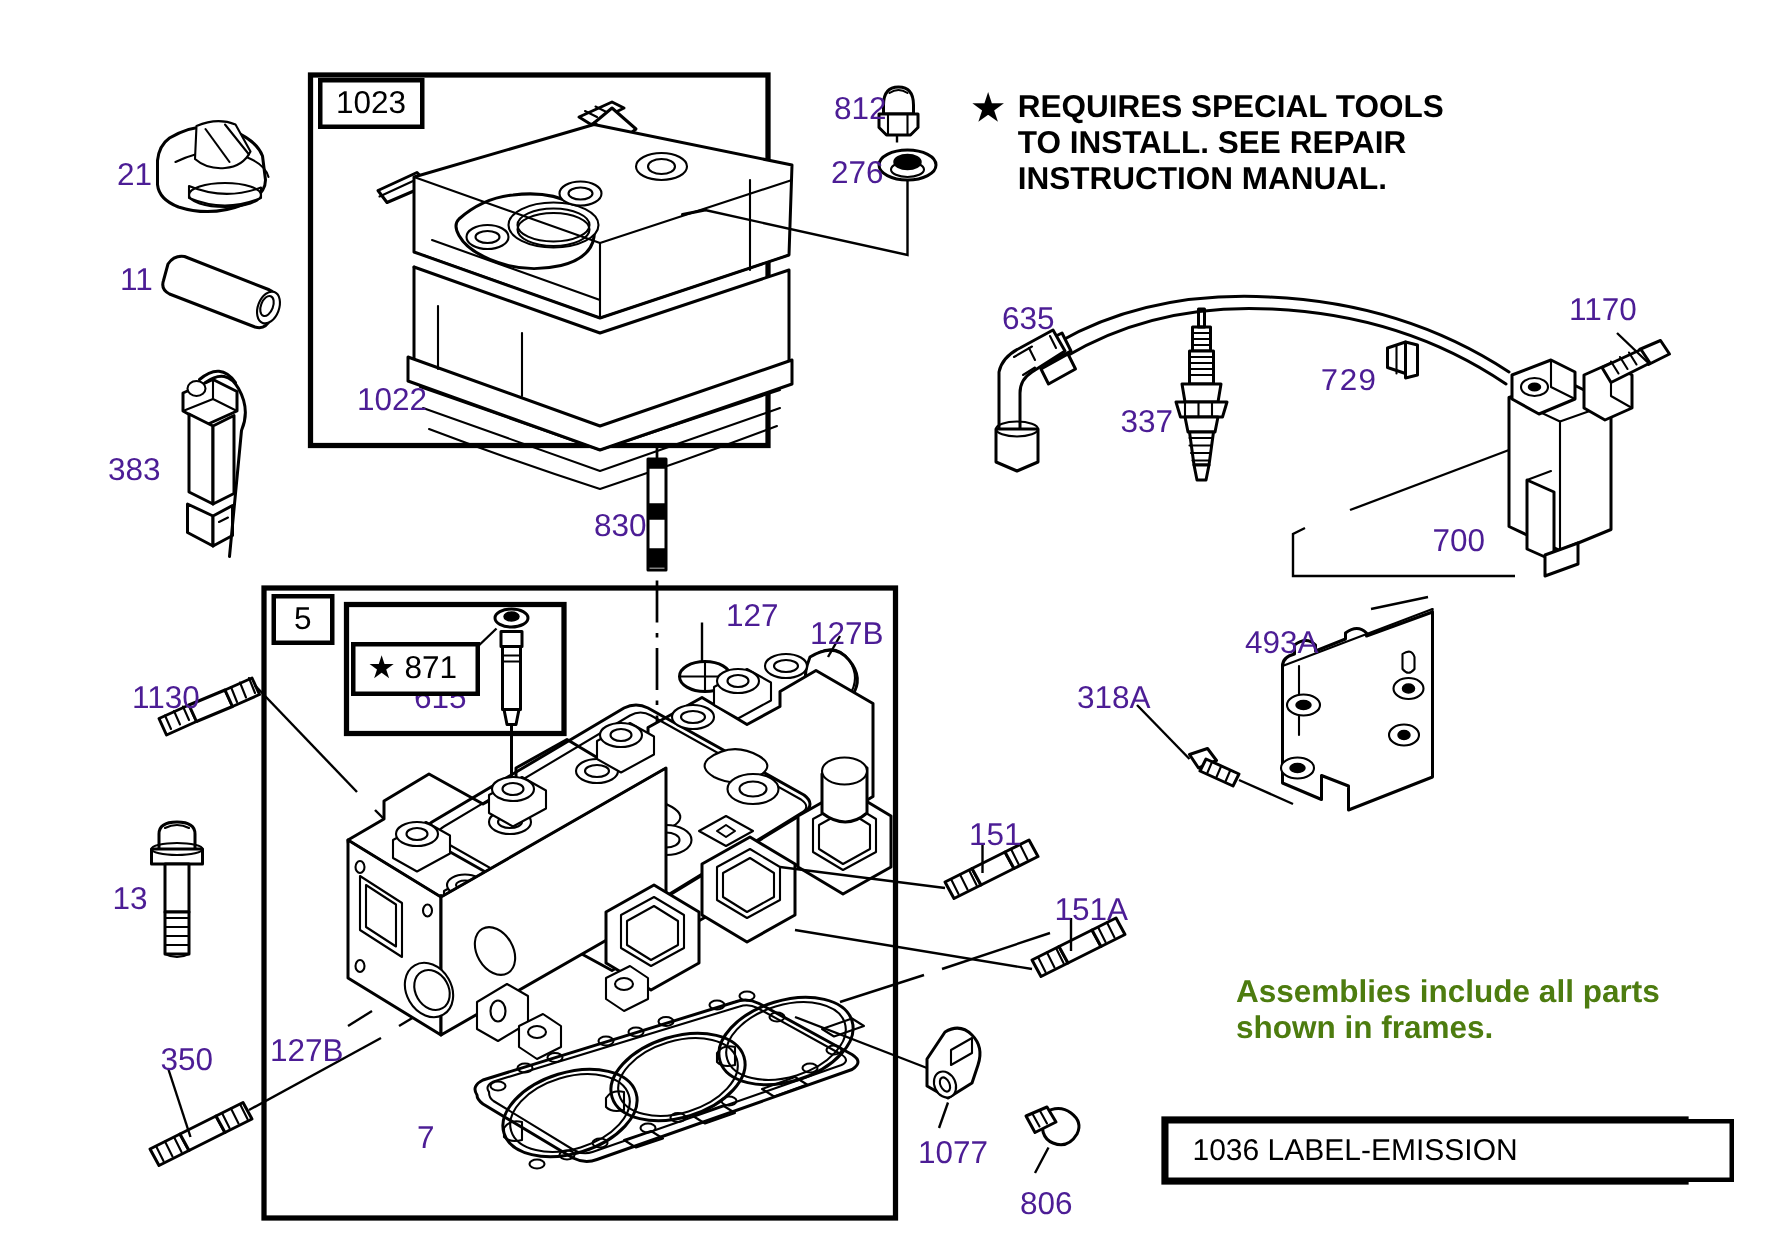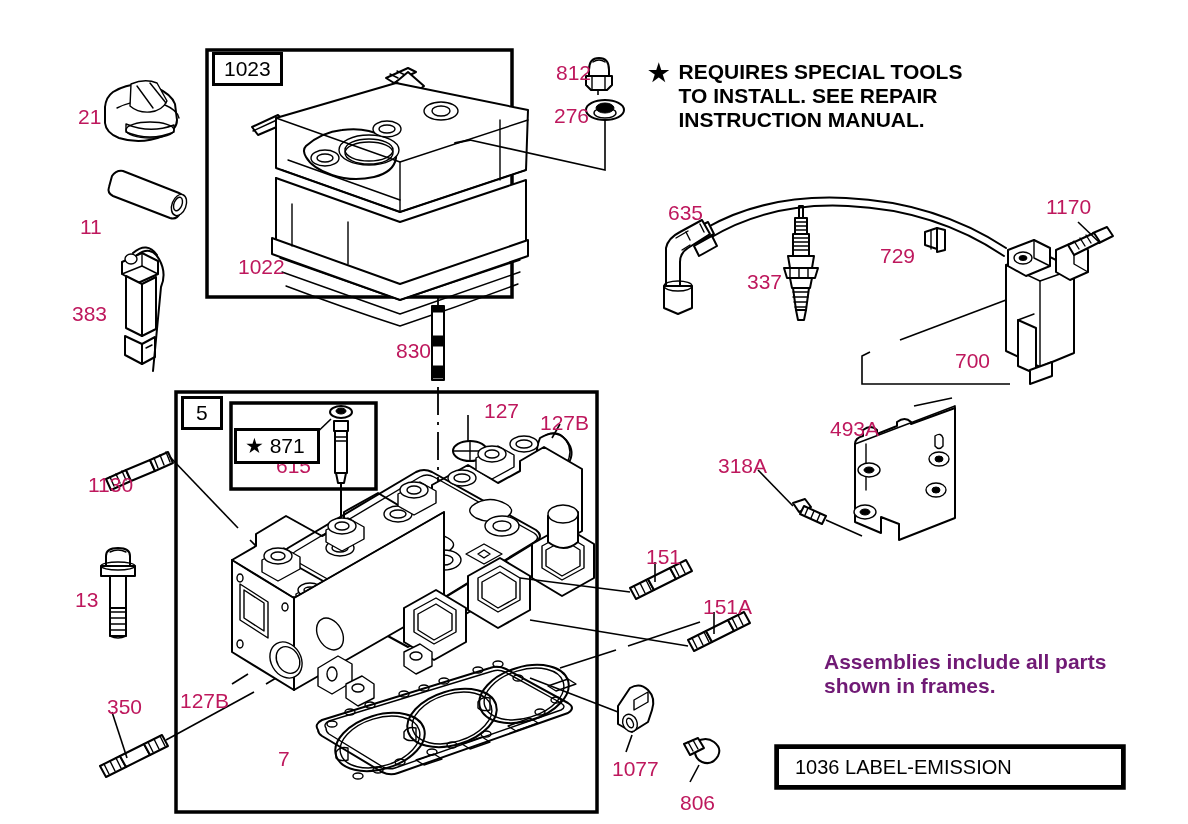--- a/index.html
+++ b/index.html
@@ -22,21 +22,21 @@
     position: absolute;
     left: 0;
     top: 0;
     width: 1188px;
     height: 824px;
   }
   .callout {
     position: absolute;
     font-family: "Liberation Sans", sans-serif;
     font-size: 21px;
-    color: #be185d;
+    color: #4c1d95;
     white-space: nowrap;
     line-height: 1;
     letter-spacing: 0px;
   }
   .frame-tag {
     position: absolute;
     font-family: "Liberation Sans", sans-serif;
     font-size: 21px;
     color: #000;
     background: #fff;
@@ -47,21 +47,21 @@
   }
   .frame-tag.star-tag {
     font-size: 21px;
     padding: 4px 12px 5px 8px;
   }
   .note-bold {
     position: absolute;
     font-family: "Liberation Sans", sans-serif;
     font-weight: bold;
     font-size: 21px;
-    color: #701a75;
+    color: #4d7c0f;
     line-height: 1.12;
     white-space: pre-line;
   }
   .label-box {
     position: absolute;
     border: 3px solid #000;
     background: #fff;
     font-size: 20px;
     color: #000;
     display: flex;
@@ -525,36 +525,36 @@
       <path class="fillw" d="M684 744 l14 -6 l6 10 l-14 7 z"></path>
       <path class="ln-t" d="M688 742 l5 9 M693 740 l5 9"></path>
       <path class="lead" d="M699 765 L690 782"></path>
     </g>
 
     <rect class="frame" x="776" y="746" width="348" height="42"></rect>
 
   </svg>
 
   <div class="callout" style="left:78px; top:106px;">21</div>
-  <div class="callout" style="left:80px; top:176px;margin-top:40px;">11</div>
+  <div class="callout" style="left:80px; top:176px;">11</div>
   <div class="callout" style="left:72px; top:303px;">383</div>
   <div class="callout" style="left:221px; top:256px;margin-left:17px;">1022</div>
   <div class="callout" style="left:556px; top:62px;">812</div>
   <div class="callout" style="left:554px; top:105px;">276</div>
   <div class="callout" style="left:668px; top:202px;">635</div>
   <div class="callout" style="left:747px; top:271px;">337</div>
-  <div class="callout" style="left:880px; top:245px;">729</div>
+  <div class="callout" style="left:880px; top:245px;font-family:Liberation Mono, monospace;">729</div>
   <div class="callout" style="left:1046px; top:196px;">1170</div>
   <div class="callout" style="left:955px; top:350px;">700</div>
   <div class="callout" style="left:396px; top:340px;">830</div>
   <div class="callout" style="left:484px; top:400px;">127</div>
   <div class="callout" style="left:540px; top:412px;">127B</div>
   <div class="callout" style="left:830px; top:418px;">493A</div>
   <div class="callout" style="left:718px; top:455px;">318A</div>
-  <div class="callout" style="left:88px; top:455px;margin-top:19px;">1130</div>
+  <div class="callout" style="left:88px; top:455px;">1130</div>
   <div class="callout" style="left:75px; top:589px;">13</div>
   <div class="callout" style="left:89px; top:696px;margin-left:18px;">350</div>
   <div class="callout" style="left:180px; top:690px;">127B</div>
   <div class="callout" style="left:276px; top:455px;">615</div>
   <div class="callout" style="left:646px; top:546px;">151</div>
   <div class="callout" style="left:703px; top:596px;">151A</div>
   <div class="callout" style="left:612px; top:758px;">1077</div>
   <div class="callout" style="left:680px; top:792px;">806</div>
   <div class="callout" style="left:278px; top:748px;">7</div>
 
@@ -565,15 +565,15 @@
   <div class="special-note" style="left:648px; top:60px;">
     <span class="star-glyph">★</span>
     <span style="font-weight:bold; font-size:21px; line-height:1.14; white-space:pre-line;">REQUIRES SPECIAL TOOLS
 TO INSTALL.  SEE REPAIR
 INSTRUCTION MANUAL.</span>
   </div>
 
   <div class="note-bold" style="left:824px; top:650px;">Assemblies include all parts
 shown in frames.</div>
 
-  <div class="label-box" style="left:776px; top:746px; width:348px; height:42px;">1036  LABEL-EMISSION</div>
+  <div class="label-box" style="left:776px; top:746px; width:380px; height:42px;">1036  LABEL-EMISSION</div>
 
 </div>
 
 </body></html>

